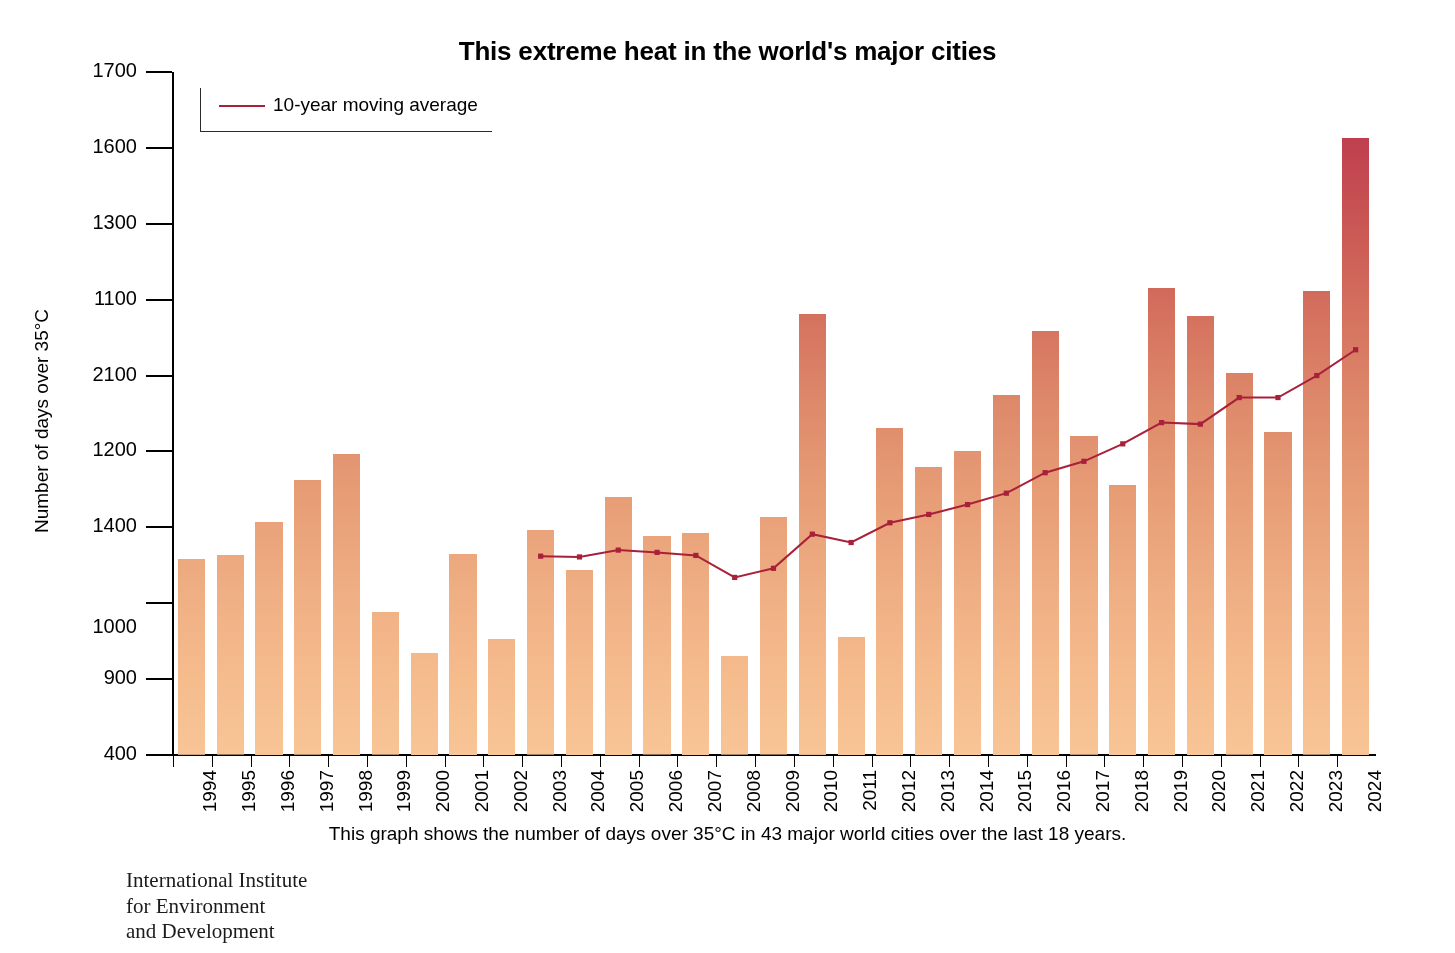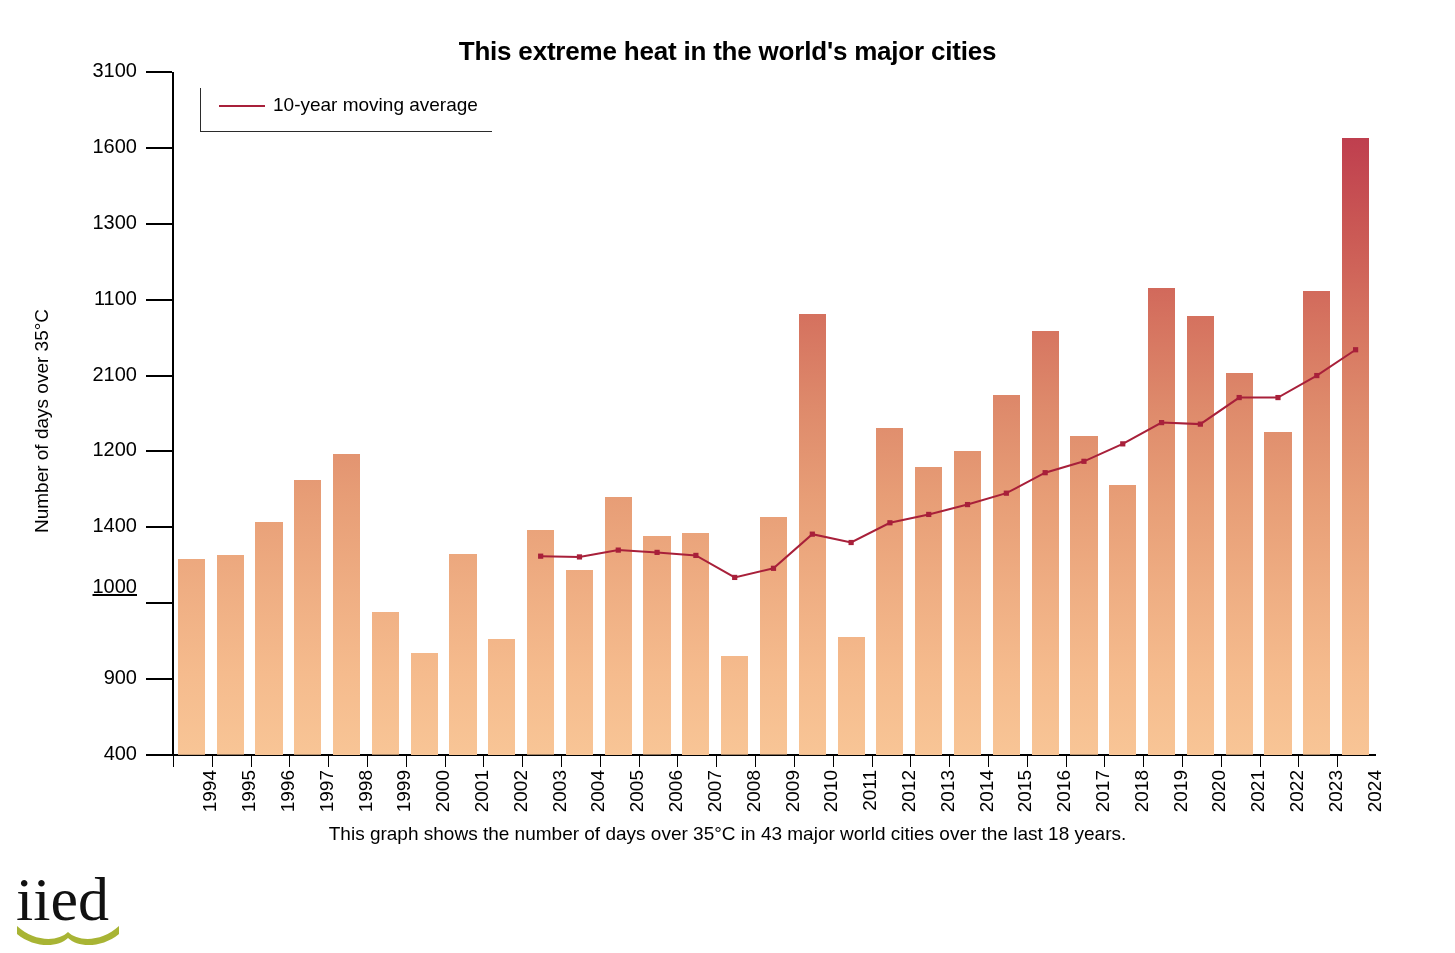--- a/index.html
+++ b/index.html
@@ -195,35 +195,35 @@
 
 <div id="y-axis-line"></div>
 <div id="x-axis-line"></div>
 
 <div id="y-ticks">
     <div class="y-tick" style="top: 754px;"></div>
     <div class="y-tick-label" style="top: 743px;">400</div>
     <div class="y-tick" style="top: 678.111px;"></div>
     <div class="y-tick-label" style="top: 667.111px;">900</div>
     <div class="y-tick" style="top: 602.222px;"></div>
-    <div class="y-tick-label" style="top: 576px; text-decoration: underline;">1000</div>
+    <div class="y-tick-label" style="top: 616px;">1000</div>
     <div class="y-tick" style="top: 526.333px;"></div>
     <div class="y-tick-label" style="top: 515.333px;">1400</div>
     <div class="y-tick" style="top: 450.444px;"></div>
     <div class="y-tick-label" style="top: 439.444px;">1200</div>
     <div class="y-tick" style="top: 374.556px;"></div>
     <div class="y-tick-label" style="top: 363.556px;">2100</div>
     <div class="y-tick" style="top: 298.667px;"></div>
     <div class="y-tick-label" style="top: 287.667px;">1100</div>
     <div class="y-tick" style="top: 222.778px;"></div>
     <div class="y-tick-label" style="top: 211.778px;">1300</div>
     <div class="y-tick" style="top: 146.889px;"></div>
     <div class="y-tick-label" style="top: 135.889px;">1600</div>
     <div class="y-tick" style="top: 71px;"></div>
-    <div class="y-tick-label" style="top: 60px;">3100</div>
+    <div class="y-tick-label" style="top: 60px;">1700</div>
   </div>
 
 <div id="x-ticks">
     <div class="x-tick" style="left: 173px;"></div>
     <div class="x-tick-label" style="left: 200.403px;">1994</div>
     <div class="x-tick" style="left: 211.806px;"></div>
     <div class="x-tick-label" style="left: 239.21px;">1995</div>
     <div class="x-tick" style="left: 250.613px;"></div>
     <div class="x-tick-label" style="left: 278.016px;">1996</div>
     <div class="x-tick" style="left: 289.419px;"></div>
@@ -346,19 +346,18 @@
 </div>
 
 <div id="legend">
   <div id="legend-swatch"></div>
   <div id="legend-label">10-year moving average</div>
 </div>
 
 <div id="caption">This graph shows the number of days over 35°C in 43 major world cities over the last 18 years.</div>
 
 <div id="logo">
-  <div id="logo-mark">
-    <svg width="110" height="86" viewBox="0 0 110 86">
-      <text x="2" y="58" font-family="Liberation Serif, serif" font-size="62" fill="#111111">iied</text>
-      <path d="M3 64 C 20 80, 44 80, 54 70 C 64 80, 88 80, 105 64 L 105 72 C 88 86, 64 86, 54 76 C 44 86, 20 86, 3 72 Z" fill="#a8b434"></path>
-    </svg>
+  <div id="logo-wordmark">
+    <div>International Institute</div>
+    <div>for Environment</div>
+    <div>and Development</div>
   </div>
 </div>
 
 </body></html>

